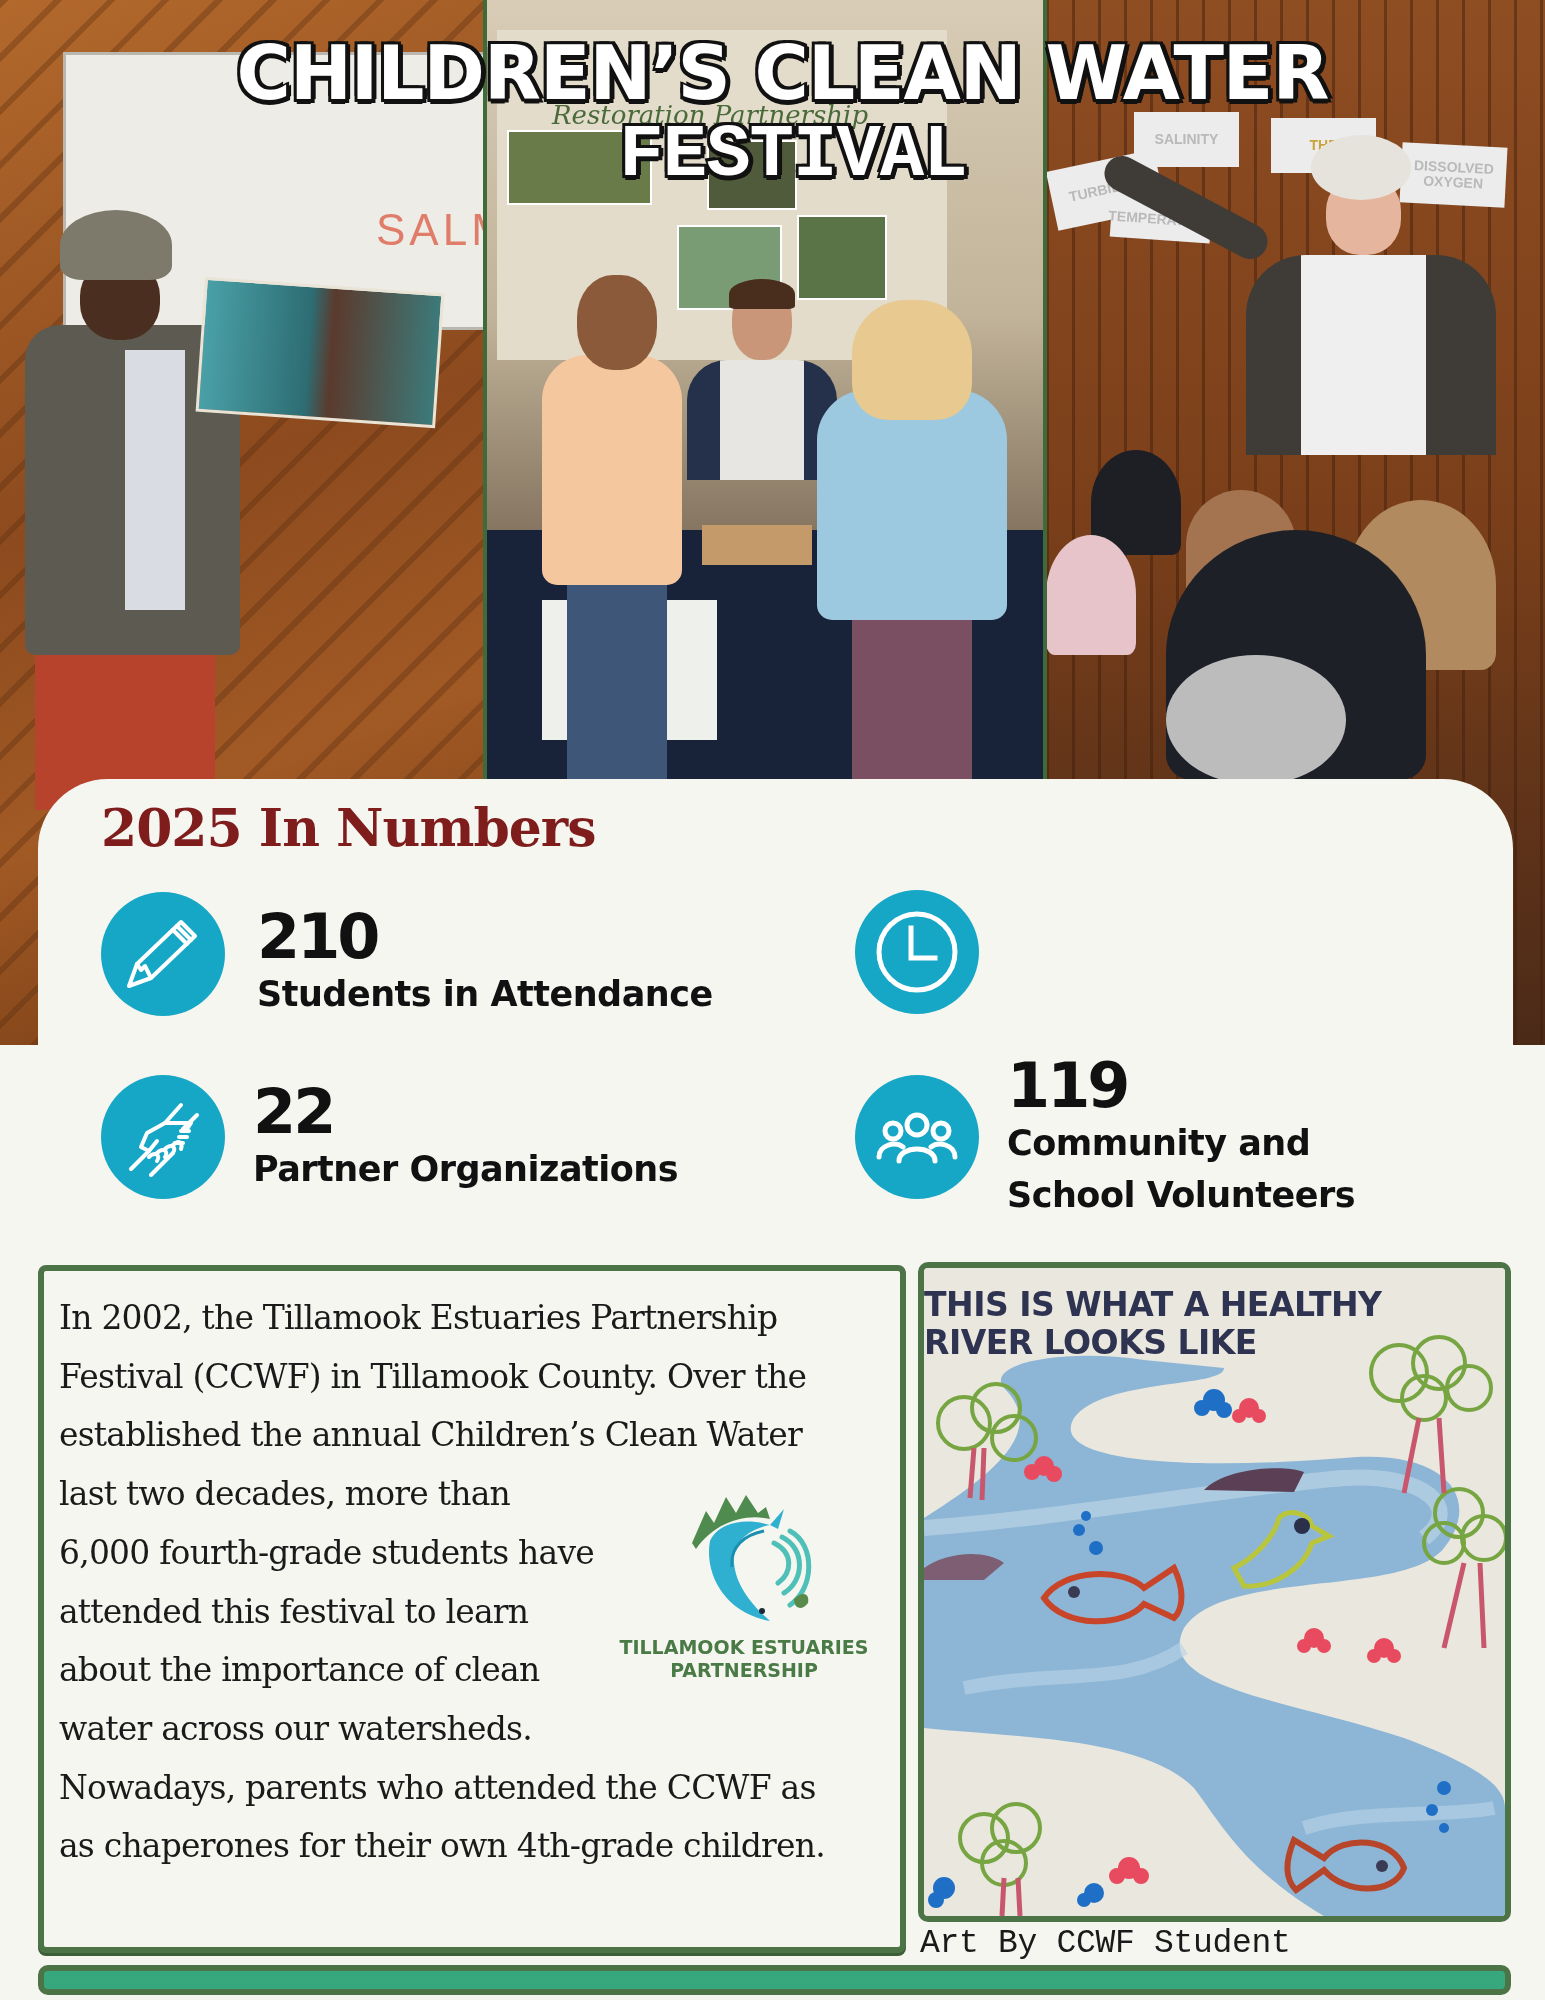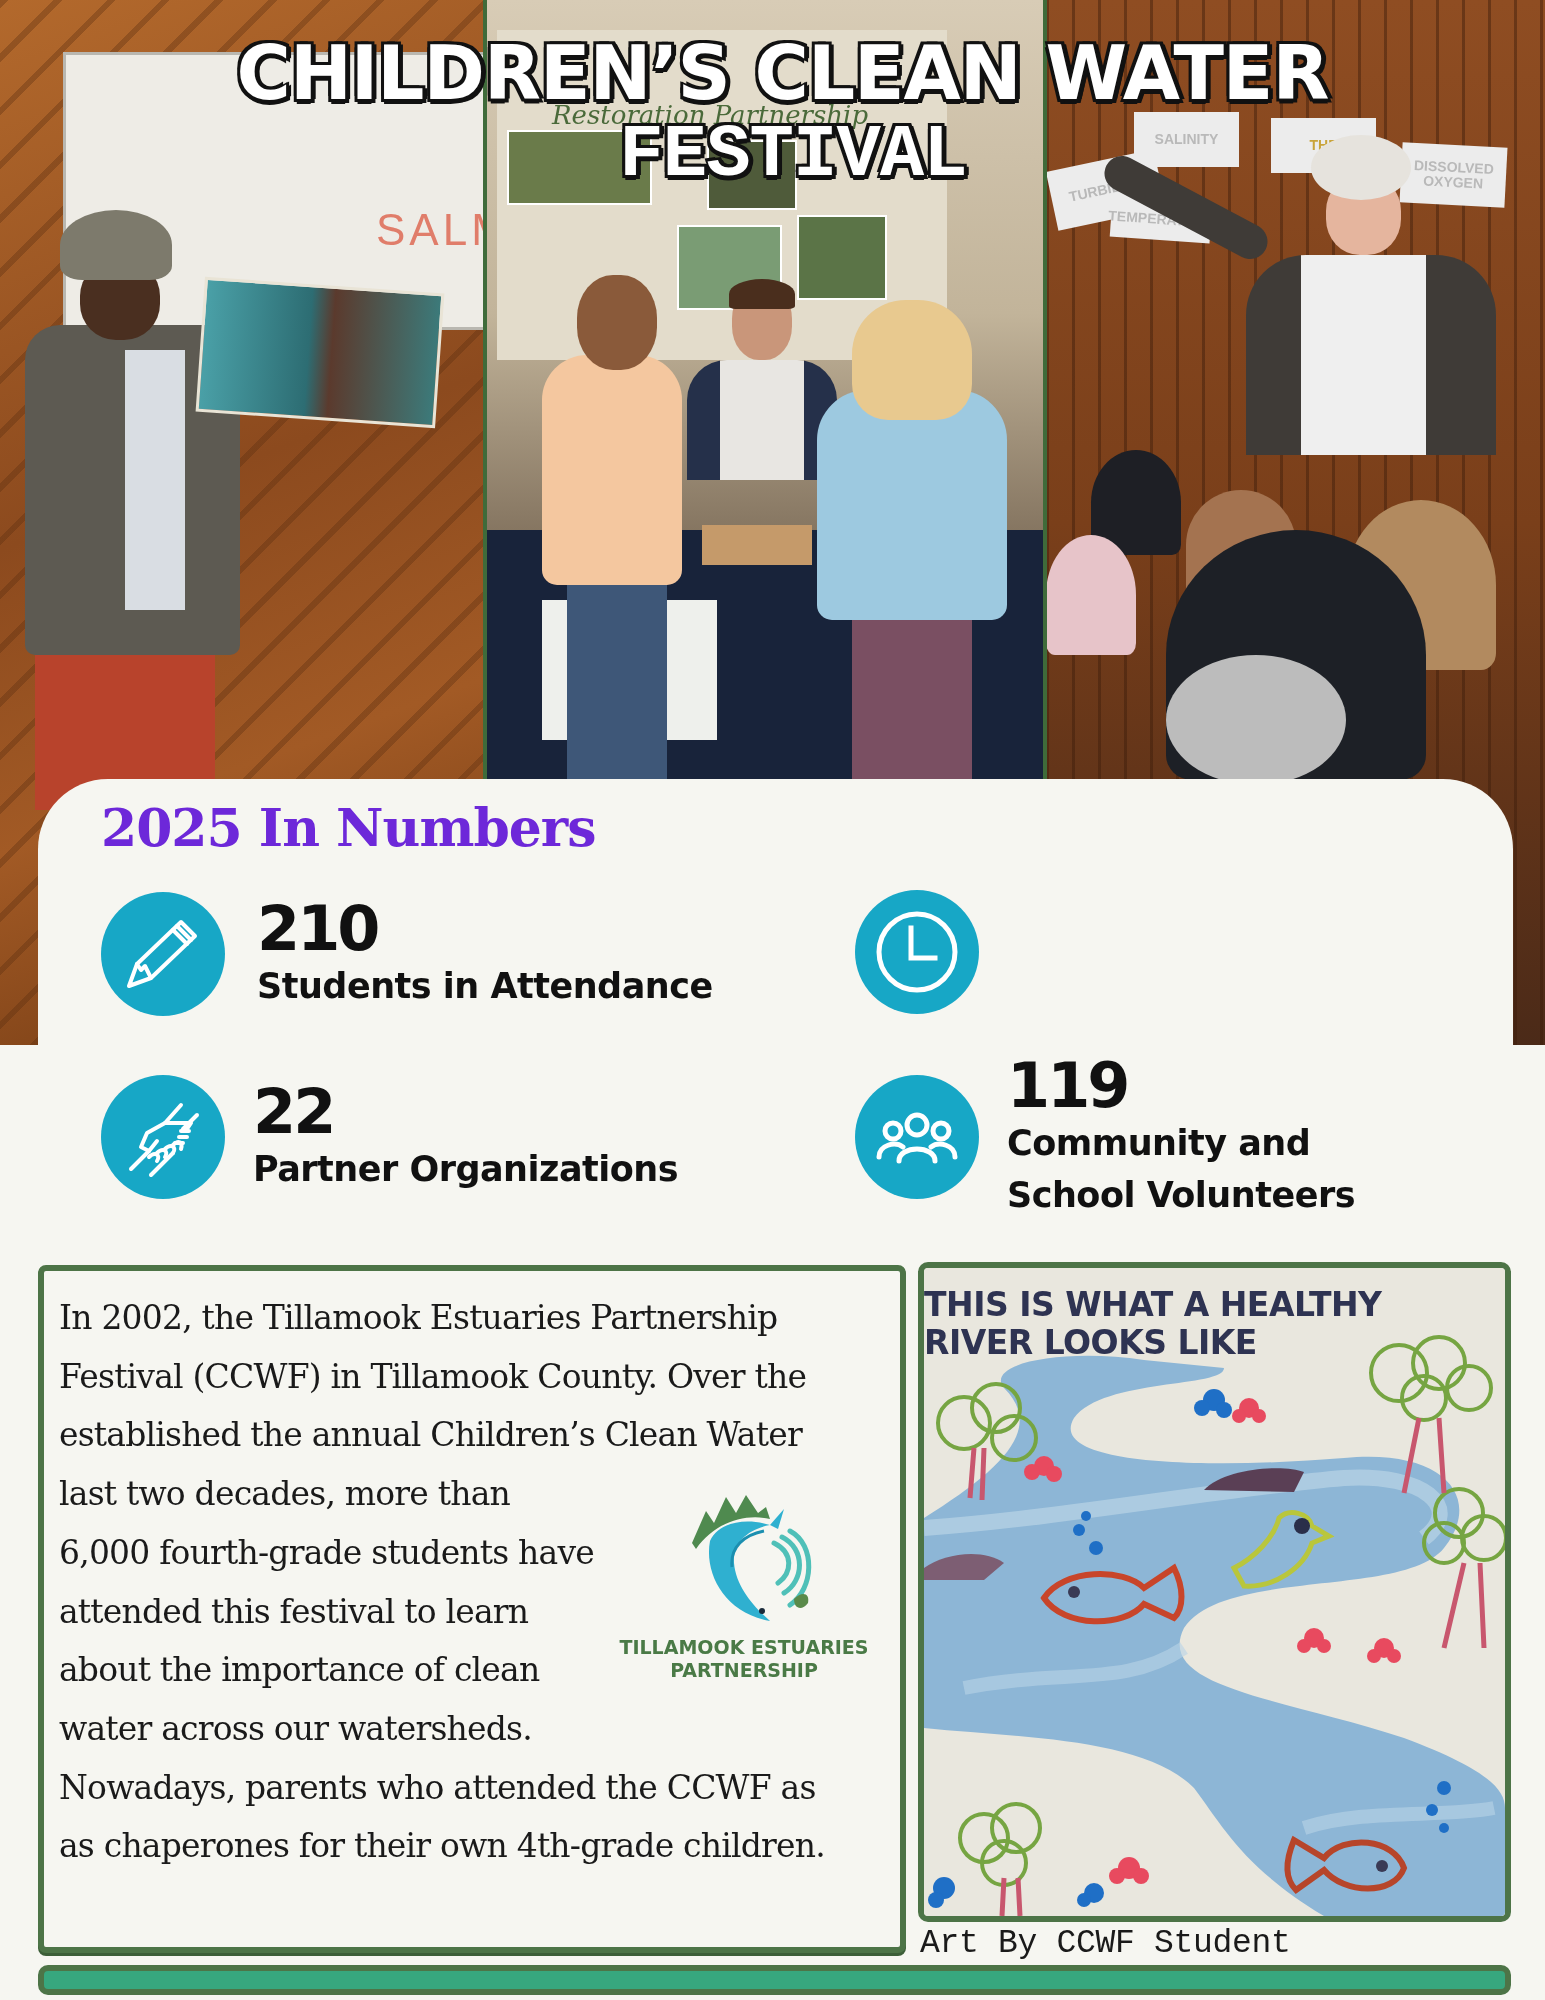--- a/index.html
+++ b/index.html
@@ -77,33 +77,33 @@
   
   .title { position: absolute; left: 0; top: 32px; width: 1545px; text-align: center; font-family: "DejaVu Sans", sans-serif; font-weight: bold; color: #ffffff; font-size: 74px; line-height: 82px; letter-spacing: -1px;
     -webkit-text-stroke: 3px #111; paint-order: stroke fill;
     text-shadow: 4px 4px 0 #111, -3px -3px 0 #111, 3px -3px 0 #111, -3px 3px 0 #111, 0 5px 0 #111, 5px 0 0 #111; }
   .title .l1 { display: block; padding-left: 20px; }
   .title .l2 { display: block; padding-left: 41px; font-family: Liberation Mono, monospace; }
 
   
   .stats-card { position: absolute; left: 38px; top: 779px; width: 1475px; height: 280px; background: #f6f6f1; border-radius: 70px 70px 0 0; }
   .stats-bg { position: absolute; left: 0; top: 1045px; width: 1545px; height: 955px; background: #f6f6f1; }
-  .stats-heading { position: absolute; left: 101px; top: 797px; font-family: "DejaVu Serif", serif; font-weight: bold; font-size: 52px; color: #6d28d9; letter-spacing: -1px; }
+  .stats-heading { position: absolute; left: 101px; top: 797px; font-family: "DejaVu Serif", serif; font-weight: bold; font-size: 52px; color: #7f1d1d; letter-spacing: -1px; }
   .stat { position: absolute; display: flex; align-items: flex-start; }
   .stat-icon { width: 124px; height: 124px; border-radius: 50%; background: #17a7c6; display: flex; align-items: center; justify-content: center; flex: none; }
   .stat-icon svg { width: 84px; height: 84px; }
   .stat-text { margin-left: 28px; }
   .stat-num { font-family: "DejaVu Sans", sans-serif; font-weight: bold; font-size: 62px; line-height: 62px; color: #111; letter-spacing: -3px; }
   .stat-label { font-family: "DejaVu Sans", sans-serif; font-weight: bold; font-size: 35px; line-height: 52px; color: #111; letter-spacing: -0.5px; }
   .stat-1 { left: 101px; top: 892px; }
   .stat-2 { left: 855px; top: 890px; }
   .stat-3 { left: 101px; top: 1075px; }
   .stat-4 { left: 855px; top: 1075px; }
   .stat-3 .stat-text, .stat-1 .stat-text { padding-top: 6px; }
-  .stat-1 .stat-text { margin-left: 32px; }
+  .stat-1 .stat-text { margin-left: 32px; margin-top: 8px; }
   .stat-4 .stat-text { margin-top: -20px; }
   .stat-4 .stat-label { line-height: 52px; }
 
   
   .story { position: absolute; left: 38px; top: 1265px; width: 868px; height: 688px; border: 6px solid #4d7447; border-radius: 8px; background: #f6f6f1; box-shadow: 0 3px 0 #3c5e38; }
   .story-text { position: absolute; left: 15px; top: 18px; width: 850px; font-family: "DejaVu Serif", serif; font-size: 33px; line-height: 58.7px; color: #1a1a1a; letter-spacing: -0.8px; }
   .story-line { display: block; white-space: nowrap; }
   .logo { position: absolute; left: 570px; top: 212px; width: 260px; height: 200px; }
   .logo-mark { position: absolute; left: 60px; top: 0; width: 145px; height: 150px; }
   .logo-text { position: absolute; left: 0; top: 153px; width: 260px; text-align: center; font-family: "DejaVu Sans", sans-serif; font-weight: bold; color: #4a7a46; font-size: 19px; line-height: 23px; letter-spacing: 0px; }

